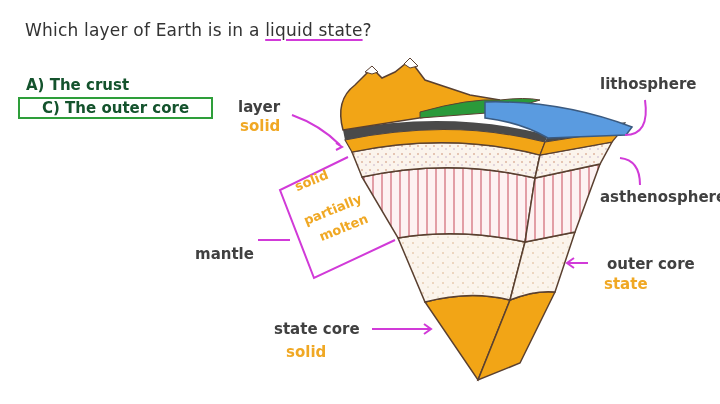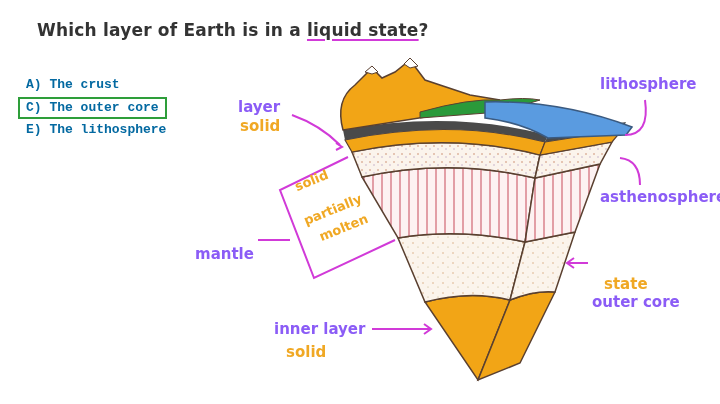--- a/index.html
+++ b/index.html
@@ -1,38 +1,37 @@
 <!DOCTYPE html>
 <html><head>
 <meta charset="utf-8">
 <style>
   html,body{margin:0;padding:0;}
   body{width:720px;height:404px;background:#ffffff;position:relative;overflow:hidden;
        font-family:"DejaVu Sans","Liberation Sans",sans-serif;}
-  .q{position:absolute;left:37px;top:20px;font-size:17px;font-weight:bold;color:#333;letter-spacing:0.2px;}
+  .q{position:absolute;left:25px;top:20px;font-size:17px;font-weight:normal;color:#333;letter-spacing:0.2px;}
   .q .ul{text-decoration:underline;text-decoration-color:#d13ad8;text-decoration-thickness:2px;text-underline-offset:3px;}
   .opts{position:absolute;left:22px;top:74px;}
-  .opt{font-size:13px;font-weight:bold;color:#0369a1;height:22.5px;line-height:22.5px;padding:0 4px;box-sizing:border-box;width:max-content;font-family:Liberation Mono, monospace;}
-  .opt.sel{border:2px solid #2e9e3a;line-height:18px;height:22px;margin-left:-4px;padding:0 6px;}
+  .opt{font-size:15px;font-weight:bold;color:#14532d;height:22.5px;line-height:22.5px;padding:0 4px;box-sizing:border-box;width:max-content;}
+  .opt.sel{border:2px solid #2e9e3a;line-height:18px;height:22px;margin-left:-4px;padding:0 22px;}
   .lbl{position:absolute;font-weight:bold;font-size:15px;}
-  .g{color:#8b5cf6;}
+  .g{color:#404040;}
   .o{color:#f0a824;}
   svg{position:absolute;left:0;top:0;}
 </style>
 </head>
 <body>
 
 <div class="q">
   <span>Which layer of Earth is in a </span><span class="ul">liquid state</span><span>?</span>
 </div>
 
 <div class="opts">
   <div class="opt">A) The crust</div>
   <div class="opt sel">C) The outer core</div>
-  <div class="opt">E) The lithosphere</div>
 </div>
 
 <svg width="720" height="404" viewBox="0 0 720 404">
   <defs>
     <pattern id="dots" width="8" height="8" patternUnits="userSpaceOnUse">
       <rect width="8" height="8" fill="#fbf4ec"></rect>
       <circle cx="2" cy="2" r="0.8" fill="#c98a6a"></circle>
       <circle cx="6" cy="5" r="0.7" fill="#b7a0c0"></circle>
     </pattern>
     <pattern id="dots2" width="10" height="10" patternUnits="userSpaceOnUse">
@@ -103,16 +102,16 @@
 </svg>
 
 <div class="lbl g" style="left:238px;top:98px;">layer</div>
 <div class="lbl o" style="left:240px;top:117px;">solid</div>
 <div class="lbl o" style="left:294px;top:173px;font-size:13px;transform:rotate(-22deg);">solid</div>
 <div class="lbl o" style="left:302px;top:202px;font-size:13px;transform:rotate(-22deg);">partially</div>
 <div class="lbl o" style="left:318px;top:220px;font-size:13px;transform:rotate(-22deg);">molten</div>
 <div class="lbl g" style="left:195px;top:232px;margin-top:13px;">mantle</div>
 <div class="lbl g" style="left:600px;top:75px;">lithosphere</div>
 <div class="lbl g" style="left:600px;top:188px;">asthenosphere</div>
-<div class="lbl g" style="left:592px;top:255px;margin-top:38px;">outer core</div>
+<div class="lbl g" style="left:607px;top:255px;">outer core</div>
 <div class="lbl o" style="left:604px;top:275px;">state</div>
-<div class="lbl g" style="left:274px;top:320px;">inner layer</div>
+<div class="lbl g" style="left:274px;top:320px;">state core</div>
 <div class="lbl o" style="left:286px;top:343px;">solid</div>
 
 </body></html>

